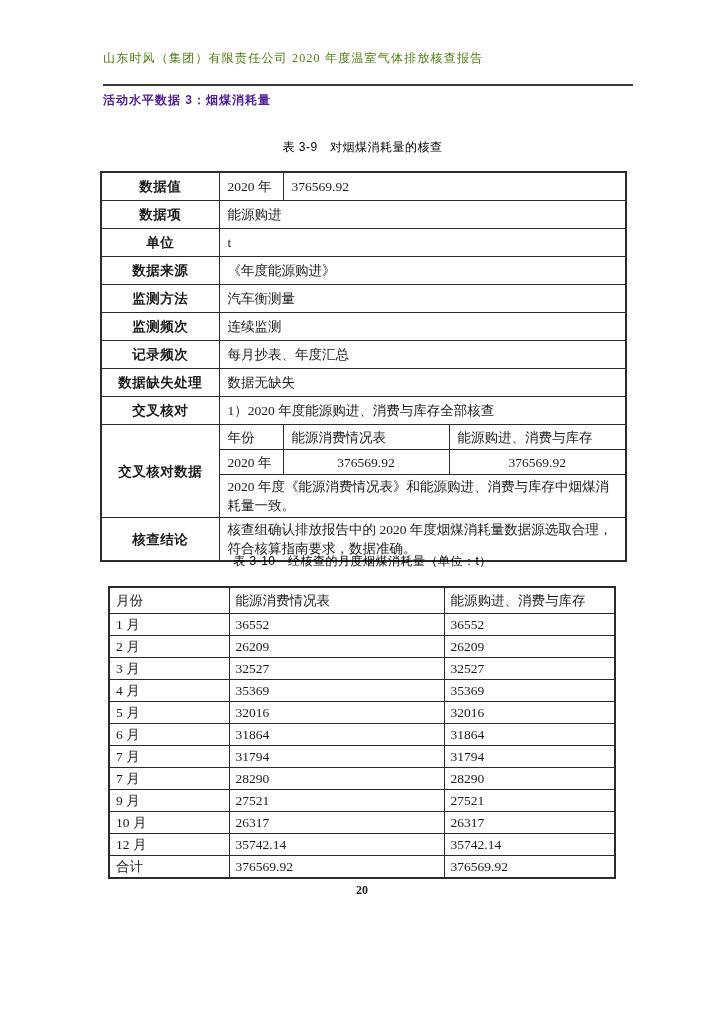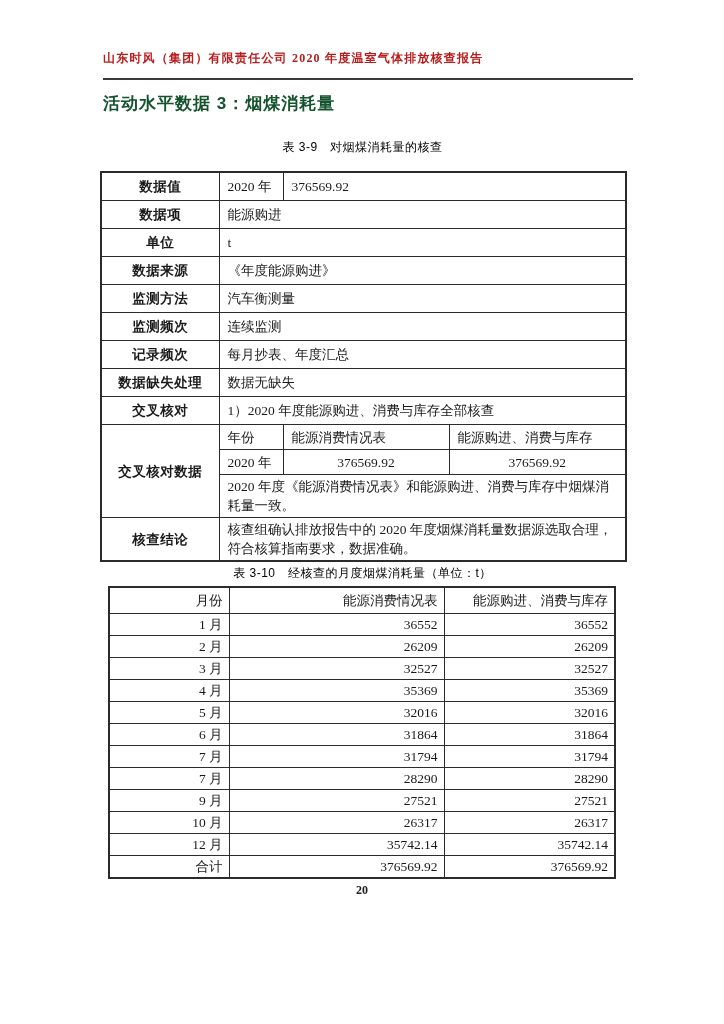--- a/index.html
+++ b/index.html
@@ -6,38 +6,37 @@
   body{
     width:724px;height:1024px;background:#f7f7f7;
     font-family:"Liberation Serif","DejaVu Serif",serif;color:#1a1a1a;
   }
   .page{
     position:relative;width:724px;height:1024px;background:#ffffff;overflow:hidden;
   }
   
   .doc-header{
     position:absolute;left:103px;top:50px;width:530px;
-    font-size:12px;letter-spacing:1.2px;color:#b91c1c;
-    padding-bottom:11px;border-bottom:2px solid #3a3a3a;
+    font-size:12px;letter-spacing:1.2px;color:#4d7c0f;
+    padding-bottom:17px;border-bottom:2px solid #3a3a3a;
     white-space:nowrap;
-    font-weight:bold;
   }
   
   .section-heading{
     position:absolute;left:103px;top:92px;
     font-family:"Liberation Sans","DejaVu Sans",sans-serif;
-    font-size:17px;font-weight:bold;letter-spacing:1px;color:#14532d;
+    font-size:12px;font-weight:bold;letter-spacing:1px;color:#4c1d95;
   }
   .tbl-title{
     position:absolute;left:100px;width:525px;text-align:center;
     font-family:"Liberation Sans","DejaVu Sans",sans-serif;
     font-size:12px;font-weight:normal;letter-spacing:.5px;color:#000;
   }
   .t1-title{top:139px;}
-  .t2-title{top:565px;}
+  .t2-title{top:553px;}
   table{border-collapse:collapse;table-layout:fixed;}
   .t1{
     position:absolute;left:100px;top:171px;width:525px;
     font-size:13.5px;
   }
   .t1 td{
     border:1px solid #2b2b2b;padding:2px 8px;line-height:19px;
     overflow:hidden;
   }
   .t1{border:2px solid #2b2b2b;}
@@ -46,21 +45,21 @@
     font-weight:bold;text-align:center;padding:2px 2px;letter-spacing:.5px;
   }
   .t1 tr.simple td{height:23px;}
   .t1 tr.nested td{height:20px;}
   .t1 td.num{text-align:center;}
   .t2{
     position:absolute;left:108px;top:586px;width:506px;
     font-size:13.5px;border:2px solid #2b2b2b;
   }
   .t2 td{
-    border:1px solid #2b2b2b;text-align:right;padding:0 6px;
+    border:1px solid #2b2b2b;text-align:left;padding:0 6px;
     height:21px;line-height:20px;overflow:hidden;margin-top:12px;
   }
   .t2 tr.hdr td{height:25px;}
   .page-number{
     position:absolute;left:0;top:883px;width:724px;text-align:center;
     font-size:12px;font-weight:bold;color:#222;
   }
 </style>
 </head>
 <body>

